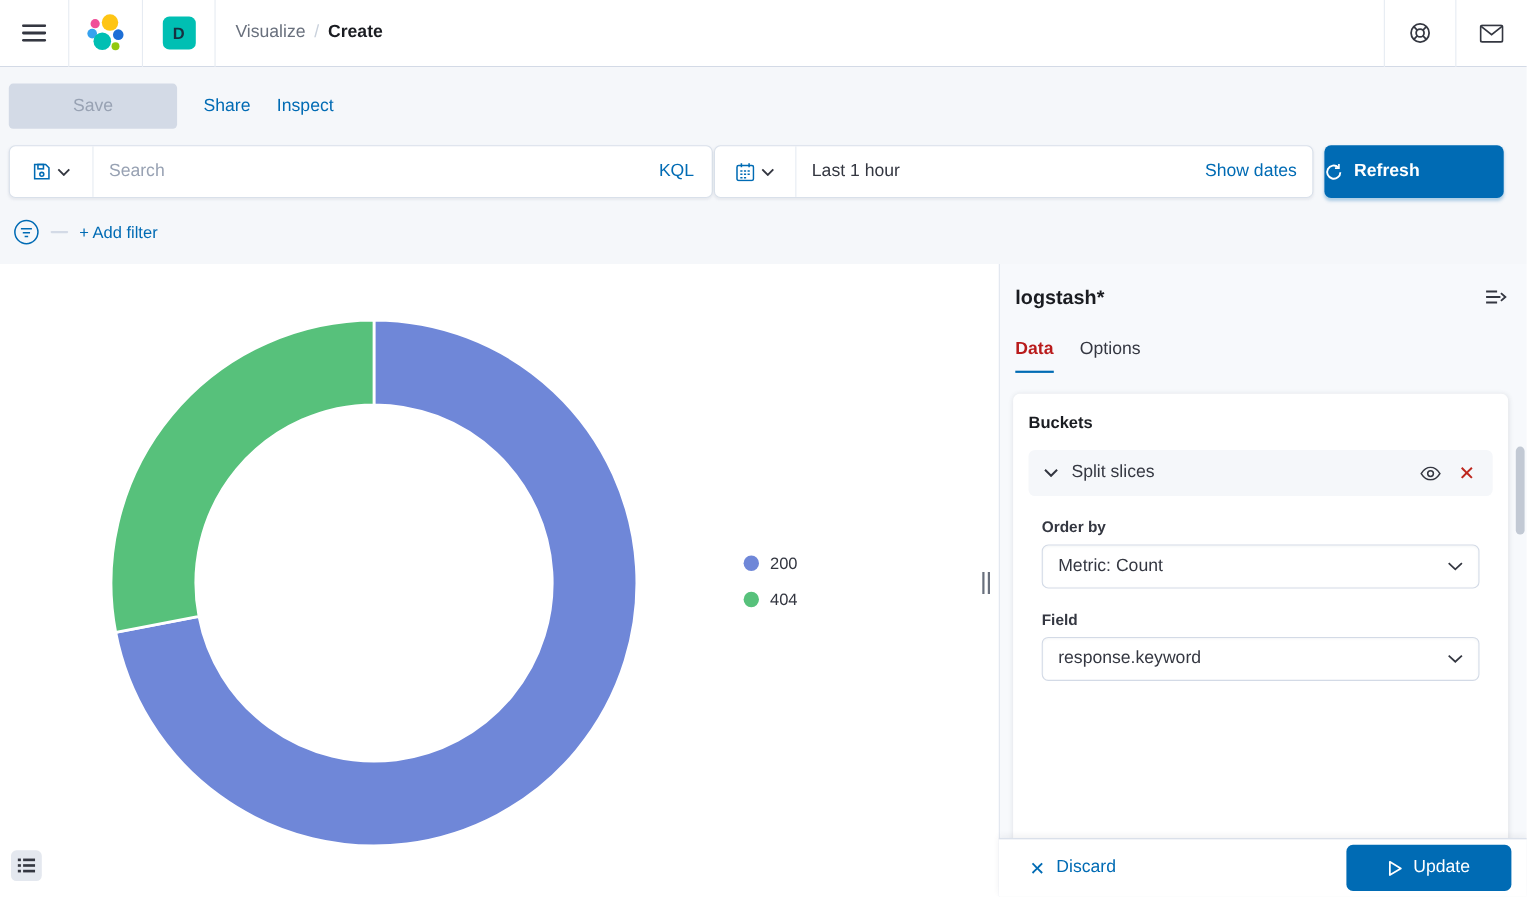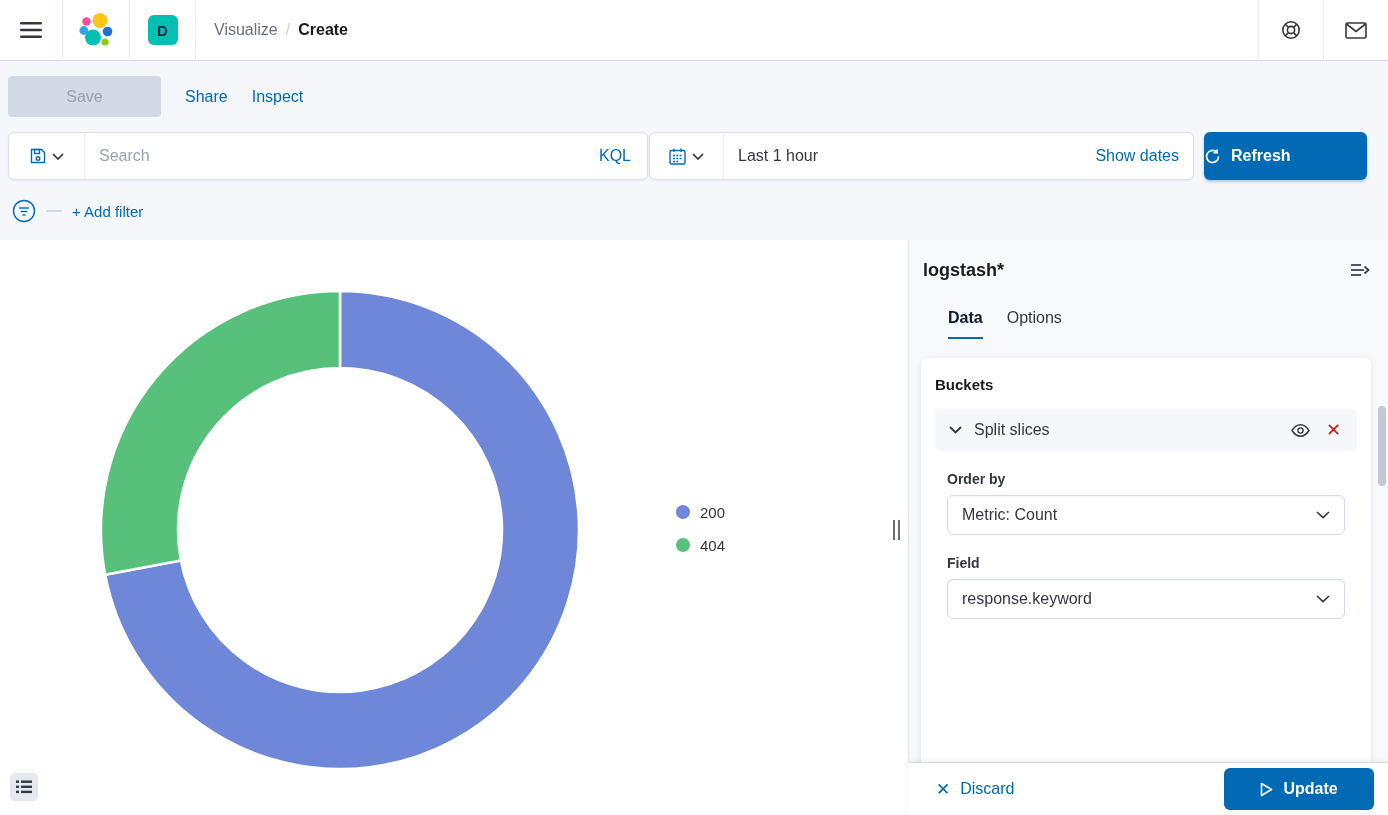--- a/index.html
+++ b/index.html
@@ -58,41 +58,41 @@
   .resize-handle { position:absolute; left:893px; top:280px; width:10px; height:20px; display:flex; gap:3px; cursor:col-resize; }
   .resize-handle i { width:2px; height:20px; background:#69707d; }
 
   
   .editor-panel { position:absolute; top:240px; left:908px; width:480px; height:575px; background:#f7f9fc; border-left:1px solid #e0e6ef; }
   .panel-header { display:flex; align-items:flex-start; justify-content:space-between; padding:20px 16px 0 14px; }
   .index-pattern { font-size:18px; font-weight:700; color:#1a1c21; }
   .collapse-btn { background:none; border:none; cursor:pointer; padding:2px; }
   .tabs { display:flex; gap:24px; padding:26px 0 0 14px; }
   .tab { font-size:16px; padding-bottom:10px; cursor:pointer; border-bottom:2px solid transparent; }
-  .tab.active { color:#0f172a; font-weight:600; border-bottom-color:#006bb4;margin-left:25px; }
+  .tab.active { color:#b91c1c; font-weight:600; border-bottom-color:#006bb4; }
   .tab.inactive { color:#343741; }
 
   .agg-card { position:absolute; left:12px; top:118px; width:450px; height:404px; background:#fff; border-radius:6px 6px 0 0; box-shadow:0 1px 5px rgba(52,55,65,.12); padding:18px 14px; overflow:hidden; }
   .buckets-title { font-size:15px; font-weight:700; color:#1a1c21; margin-bottom:16px; }
   .accordion-row { background:#f5f7fa; border-radius:6px; height:42px; display:flex; align-items:center; padding:0 14px; gap:12px; }
   .accordion-label { font-size:16px; color:#343741; flex:1; cursor:pointer; }
   .icon-btn { background:none; border:none; cursor:pointer; display:flex; align-items:center; padding:2px; }
   .remove-x { color:#bd271e; font-size:18px; line-height:1; }
 
   .form-row { margin-top:20px; padding:0 12px; }
   .label-line { display:flex; justify-content:space-between; align-items:baseline; margin-bottom:8px; }
   .field-label { font-size:14px; font-weight:700; color:#343741; }
   .help-link { font-size:14px; color:#006bb4; cursor:pointer; }
   .select-box { height:40px; background:#fff; border:1px solid #d3dae6; border-radius:6px; display:flex; align-items:center; justify-content:space-between; padding:0 14px; cursor:pointer; box-shadow:inset 0 1px 2px rgba(152,162,179,.1); }
   .select-value { font-size:16px; color:#343741; }
 
   .panel-footer { position:absolute; left:908px; top:762px; width:480px; height:53px; background:#fff; border-top:1px solid #d3dae6; box-shadow:0 -2px 6px rgba(52,55,65,.07); display:flex; align-items:center; justify-content:space-between; padding:0 14px 0 28px; }
   .discard-btn { display:flex; align-items:center; gap:10px; color:#006bb4; font-size:16px; font-weight:500; background:none; border:none; font-family:inherit; cursor:pointer; }
   .discard-x { font-size:17px; }
-  .update-btn { width:150px; height:42px; background:#006bb4; color:#fff; border:none; border-radius:6px; font-size:16px; font-weight:700; font-family:inherit; display:flex; align-items:center; justify-content:center; gap:10px; cursor:pointer; }
+  .update-btn { width:150px; height:42px; background:#006bb4; color:#fff; border:none; border-radius:6px; font-size:16px; font-weight:400; font-family:inherit; display:flex; align-items:center; justify-content:center; gap:10px; cursor:pointer; }
 
   .scrollbar-thumb { position:absolute; left:1378px; top:406px; width:8px; height:80px; background:#98a2b3; opacity:.55; border-radius:4px; cursor:pointer; }
 </style>
 </head>
 <body>
 
 <header class="app-header">
   <div class="hdr-btn hamburger">
     <svg width="22" height="16" viewBox="0 0 22 16">
       <rect x="0" y="0" width="22" height="2.6" rx="1.3" fill="#343741"></rect>

